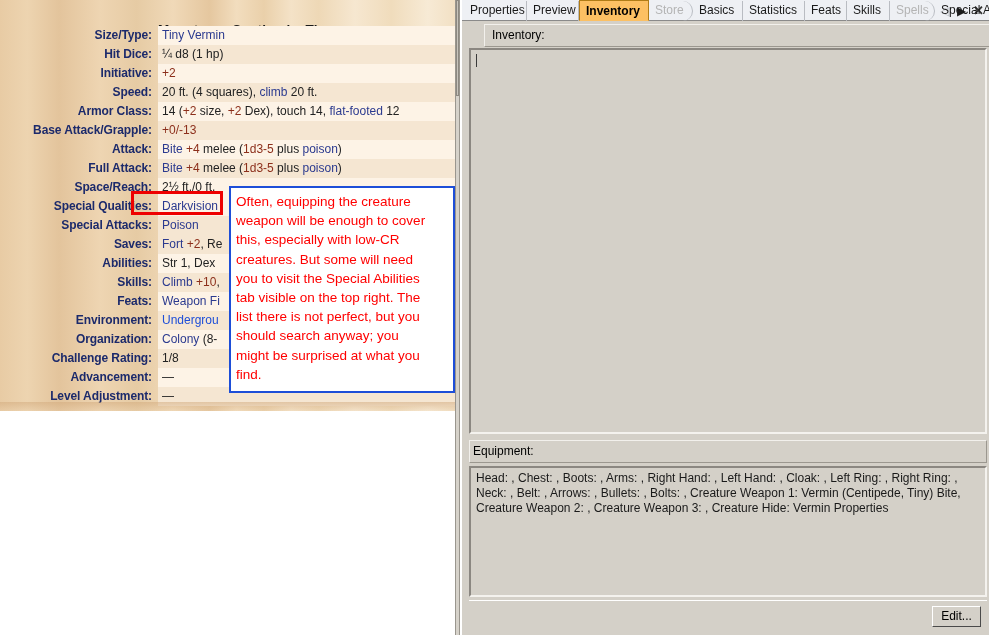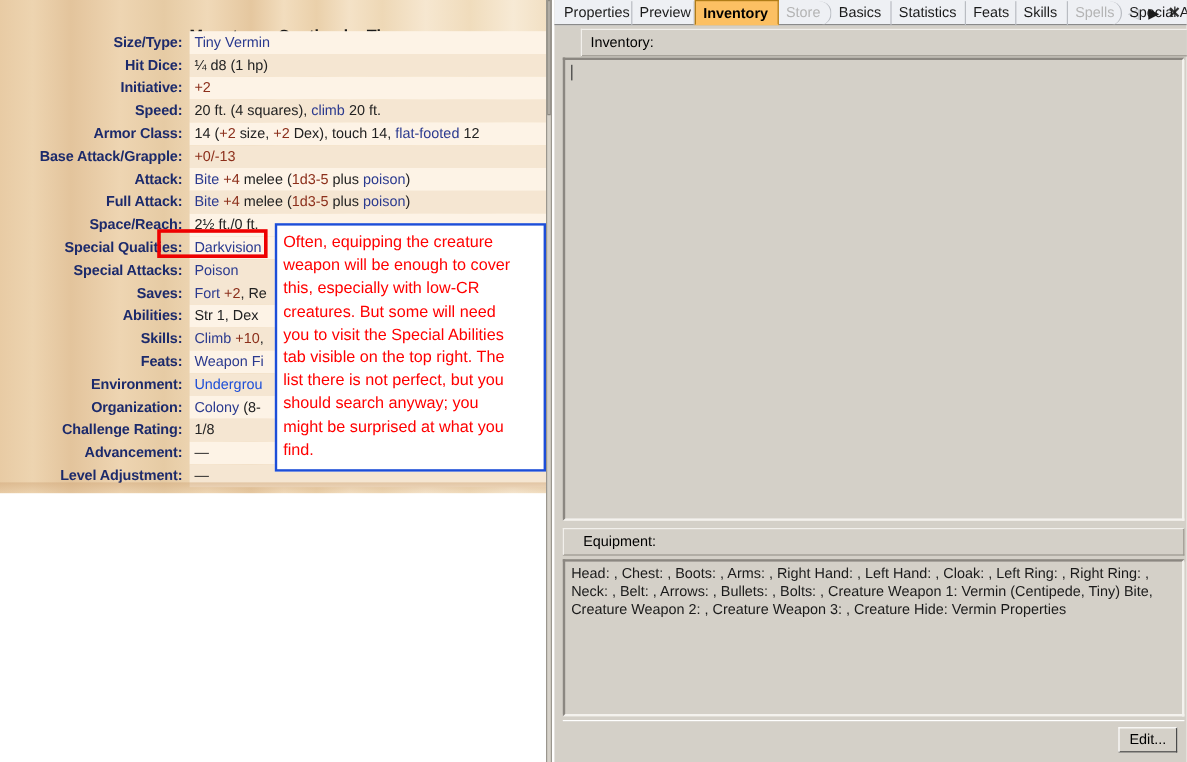--- a/index.html
+++ b/index.html
@@ -253,21 +253,21 @@
   #equipment-header {
     position: absolute;
     left: 7px; top: 440px;
     width: 518px; height: 23px;
     background: #d4d0c8;
     border: 1px solid #9b978f;
     border-top-color: #f2f0ec;
     border-left-color: #f2f0ec;
     box-sizing: border-box;
     line-height: 21px;
-    padding-left: 16px;
+    padding-left: 3px;
     font-size: 12px;
     color: #000;
   }
   #equipment-text {
     position: absolute;
     left: 7px; top: 466px;
     width: 518px; height: 131px;
     background: #d4d0c8;
     border: 2px solid;
     border-color: #8b8781 #f4f2ee #f4f2ee #8b8781;

